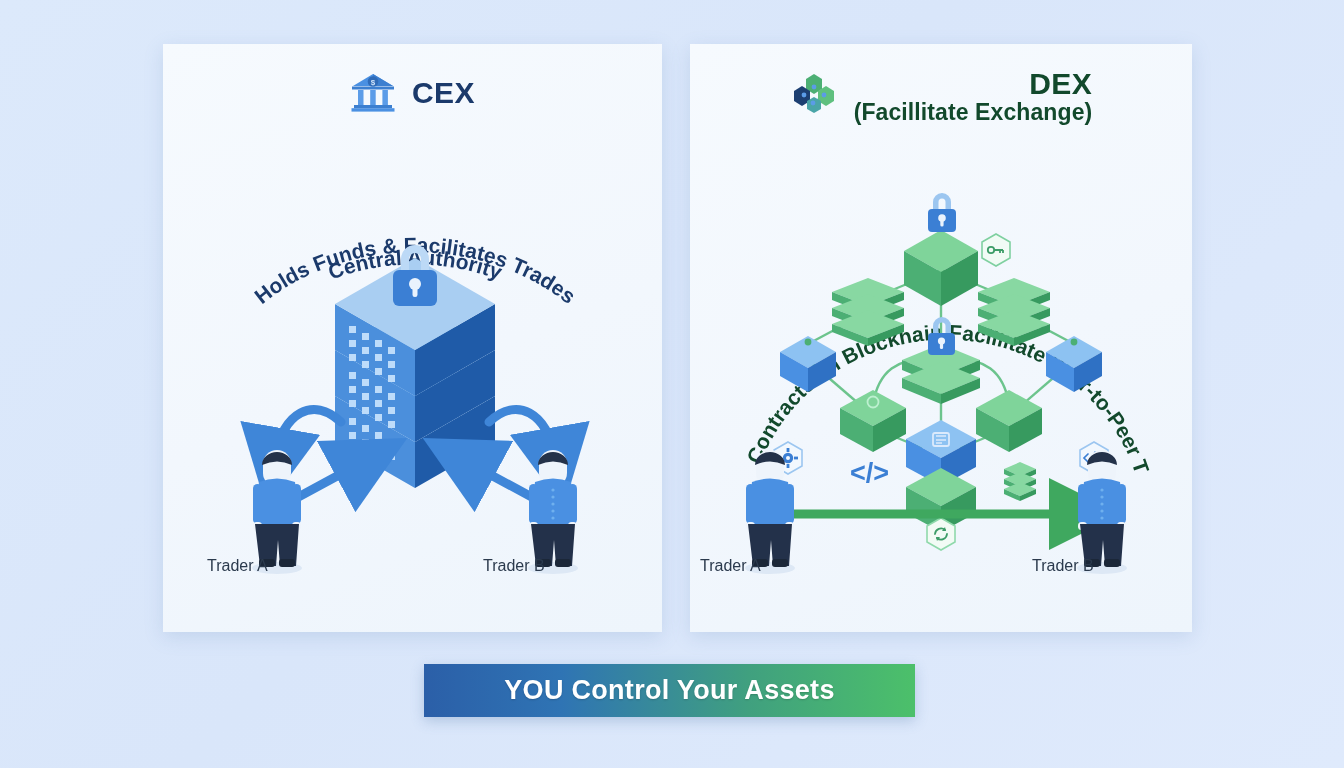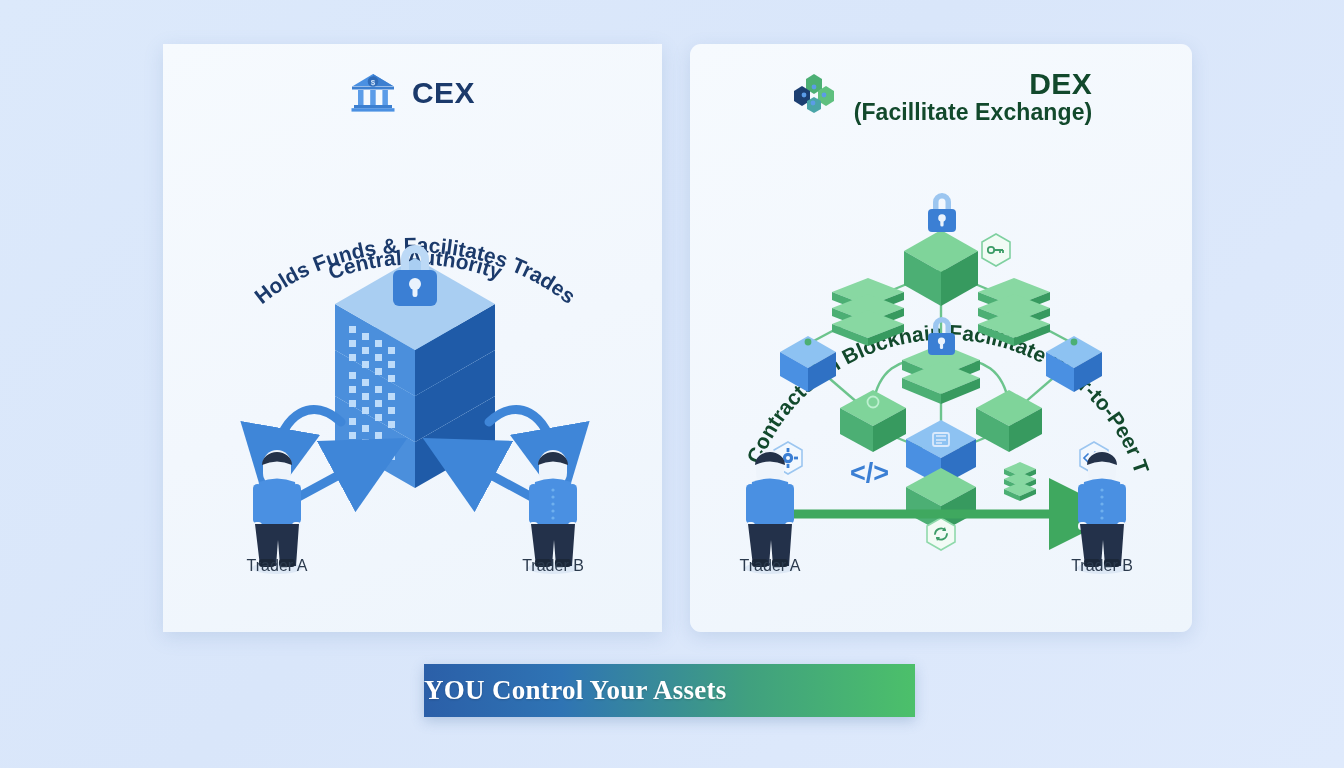--- a/index.html
+++ b/index.html
@@ -15,21 +15,21 @@
 
   
   .panel {
     position:absolute;
     top:44px; height:588px;
     background:linear-gradient(160deg,#f6fafe 0%,#f2f7fd 55%,#eef5fc 100%);
     box-shadow:0 5px 18px rgba(90,130,180,.18);
     overflow:hidden;
   }
   #panel-cex { left:163px; width:499px; }
-  #panel-dex { left:690px; width:502px;border-radius:11px; }
+  #panel-dex { left:690px; width:502px; }
 
   
   .panel-header {
     position:absolute; top:24px; left:0; width:100%;
     display:flex; align-items:center; justify-content:center; gap:16px;
   }
   .brand-icon { flex:0 0 auto; }
   .title-block { text-align:right; line-height:1.06; }
   .title-main {
     font-size:30px; font-weight:bold; letter-spacing:.5px;
@@ -47,31 +47,30 @@
   #arc-dex-svg { left:10px; top:148px; }
   .arc-cex-fill { fill:#1b3a6b; font-size:21px; }
   .arc-dex-fill { fill:#12492c; font-size:21px; }
 
   
   .scene { position:absolute; left:0; top:0; width:100%; height:100%; }
 
   
   .trader-label {
     position:absolute; font-size:16px; color:#2b3a4d;
-    text-align:center; width:140px;
+    text-align:left; width:140px;
   }
 
   
   #banner {
     position:absolute; left:424px; top:664px;
     width:491px; height:53px;
     background:linear-gradient(90deg,#2b5fa8 0%,#2f74b4 28%,#40a07f 66%,#4cc06a 100%);
-    display:flex; align-items:center; justify-content:flex-start;
+    display:flex; align-items:center; justify-content:center;
     box-shadow:0 4px 12px rgba(70,110,160,.28);
-    font-family:Liberation Serif, serif;
   }
   #banner-text {
     color:#ffffff; font-size:27px; font-weight:bold; letter-spacing:.3px;
     text-shadow:0 1px 2px rgba(0,0,0,.18);
   }
 </style>
 </head>
 <body>
 
 <div class="panel" id="panel-cex">

